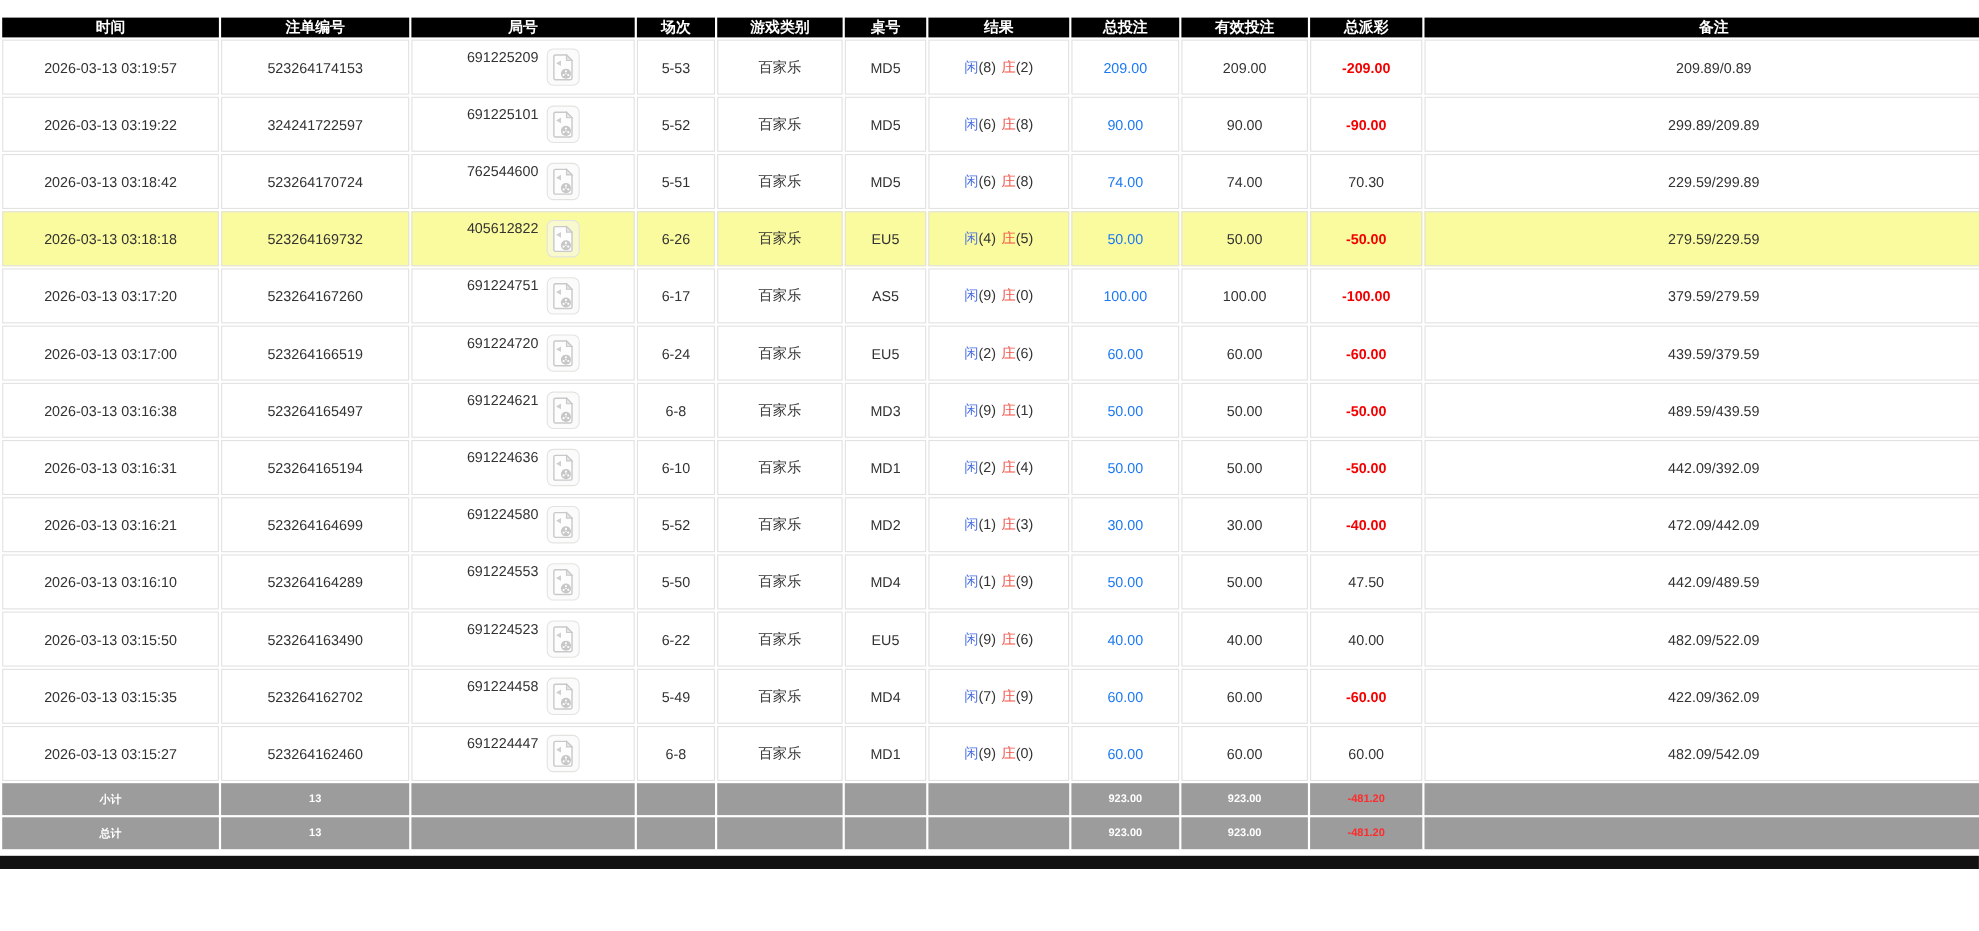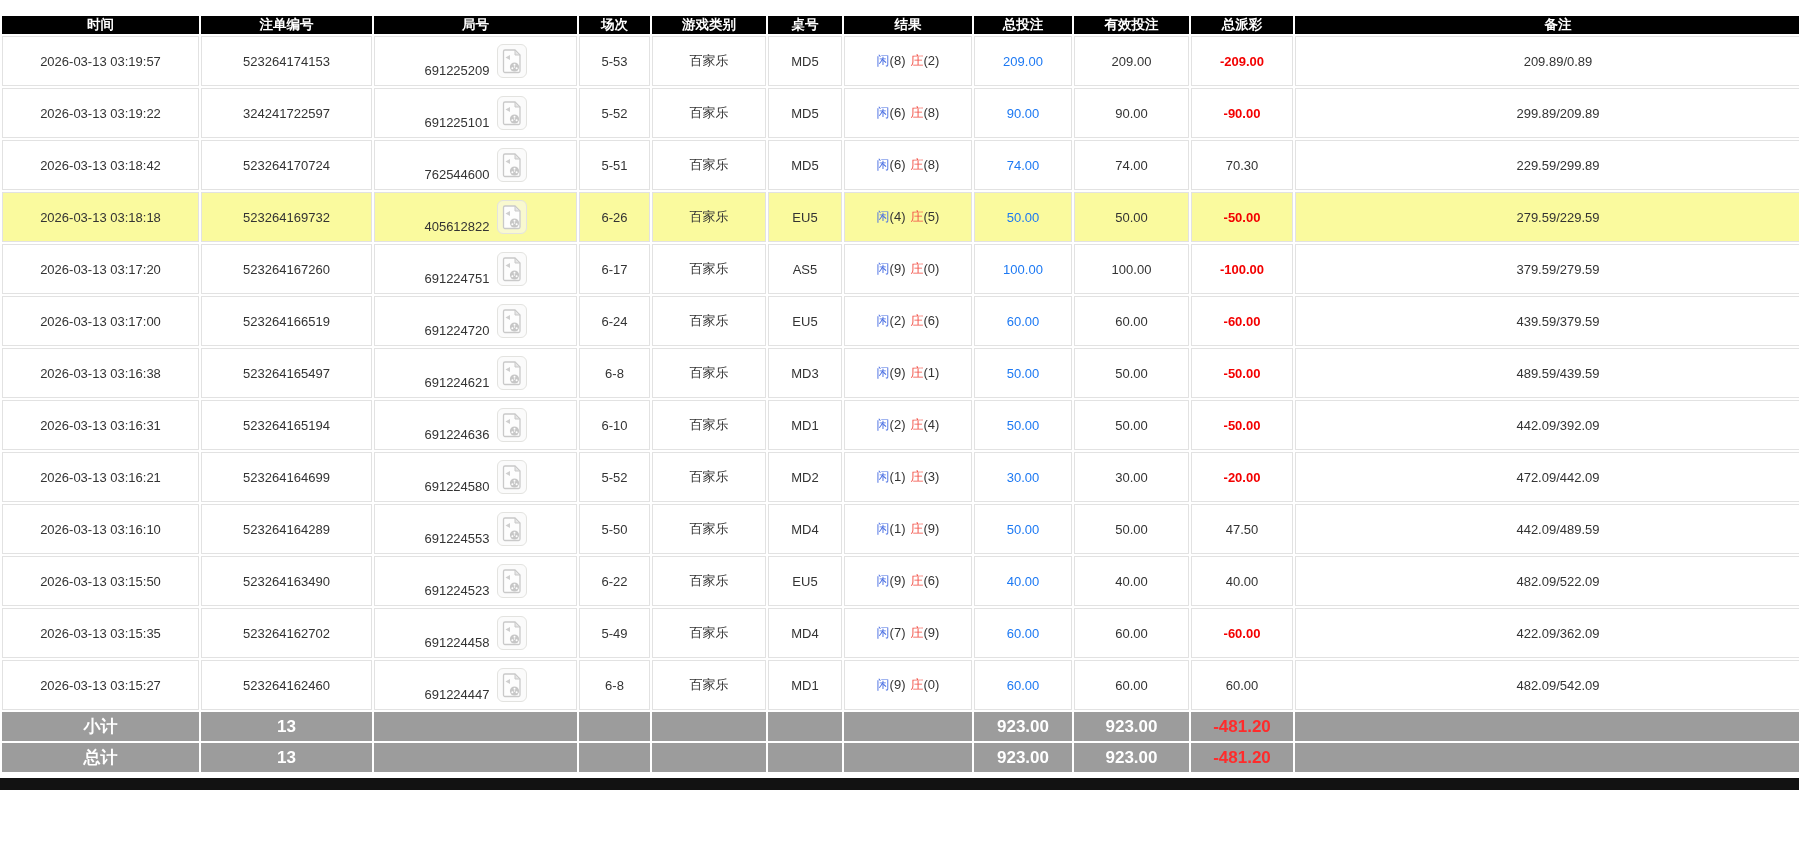--- a/index.html
+++ b/index.html
@@ -51,32 +51,32 @@
     overflow:hidden;
   }
   tr.hl{background:var(--highlight-bg);}
   tr.hl td{background:var(--highlight-bg);}
   td.blue{color:var(--bet-blue);}
   td.payout.neg{color:var(--loss-red);font-weight:bold;}
   .result .pchar{color:var(--player-blue);}
   .result .bchar{color:var(--banker-red);}
   .result .score{color:var(--text);}
   .result .gap{display:inline-block;width:5px;}
-  .round-wrap{display:inline-flex;align-items:flex-end;justify-content:center;gap:7px;}
+  .round-wrap{display:inline-flex;align-items:flex-start;justify-content:center;gap:7px;}
   .vicon{
     display:inline-flex;align-items:center;justify-content:center;
     width:30px;height:34px;
     border:1px solid #e3e3e0;border-radius:6px;
     background:rgba(248,248,248,.55);
     cursor:pointer;flex:none;
   }
   tfoot td{
     background:var(--footer-bg);
     color:var(--footer-text);
-    font-size:17px;font-weight:bold;
+    font-size:10px;font-weight:bold;
     height:29px;text-align:center;padding:0 4px;
   }
   tfoot td.payout{color:#ff2b2b;margin-top:20px;}
   .bottom-bar{
     margin-top:4px;
     height:12px;width:100%;
     background:#121212;
   }
 </style>
 </head>
@@ -382,21 +382,21 @@
       </span>
     </td>
     <td>5-52</td>
     <td>百家乐</td>
     <td>MD2</td>
     <td class="result">
       <span class="pchar">闲</span><span class="score">(1)</span><span class="gap"></span><span class="bchar">庄</span><span class="score">(3)</span>
     </td>
     <td class="blue">30.00</td>
     <td>30.00</td>
-    <td class="payout neg">-20.00</td>
+    <td class="payout neg">-40.00</td>
     <td>472.09/442.09</td>
   </tr>
         <tr>
     <td>2026-03-13 03:16:10</td>
     <td>523264164289</td>
     <td>
       <span class="round-wrap">
         <span>691224553</span>
         <span class="vicon">
           <svg width="22" height="26" viewBox="0 0 22 26" aria-hidden="true">

